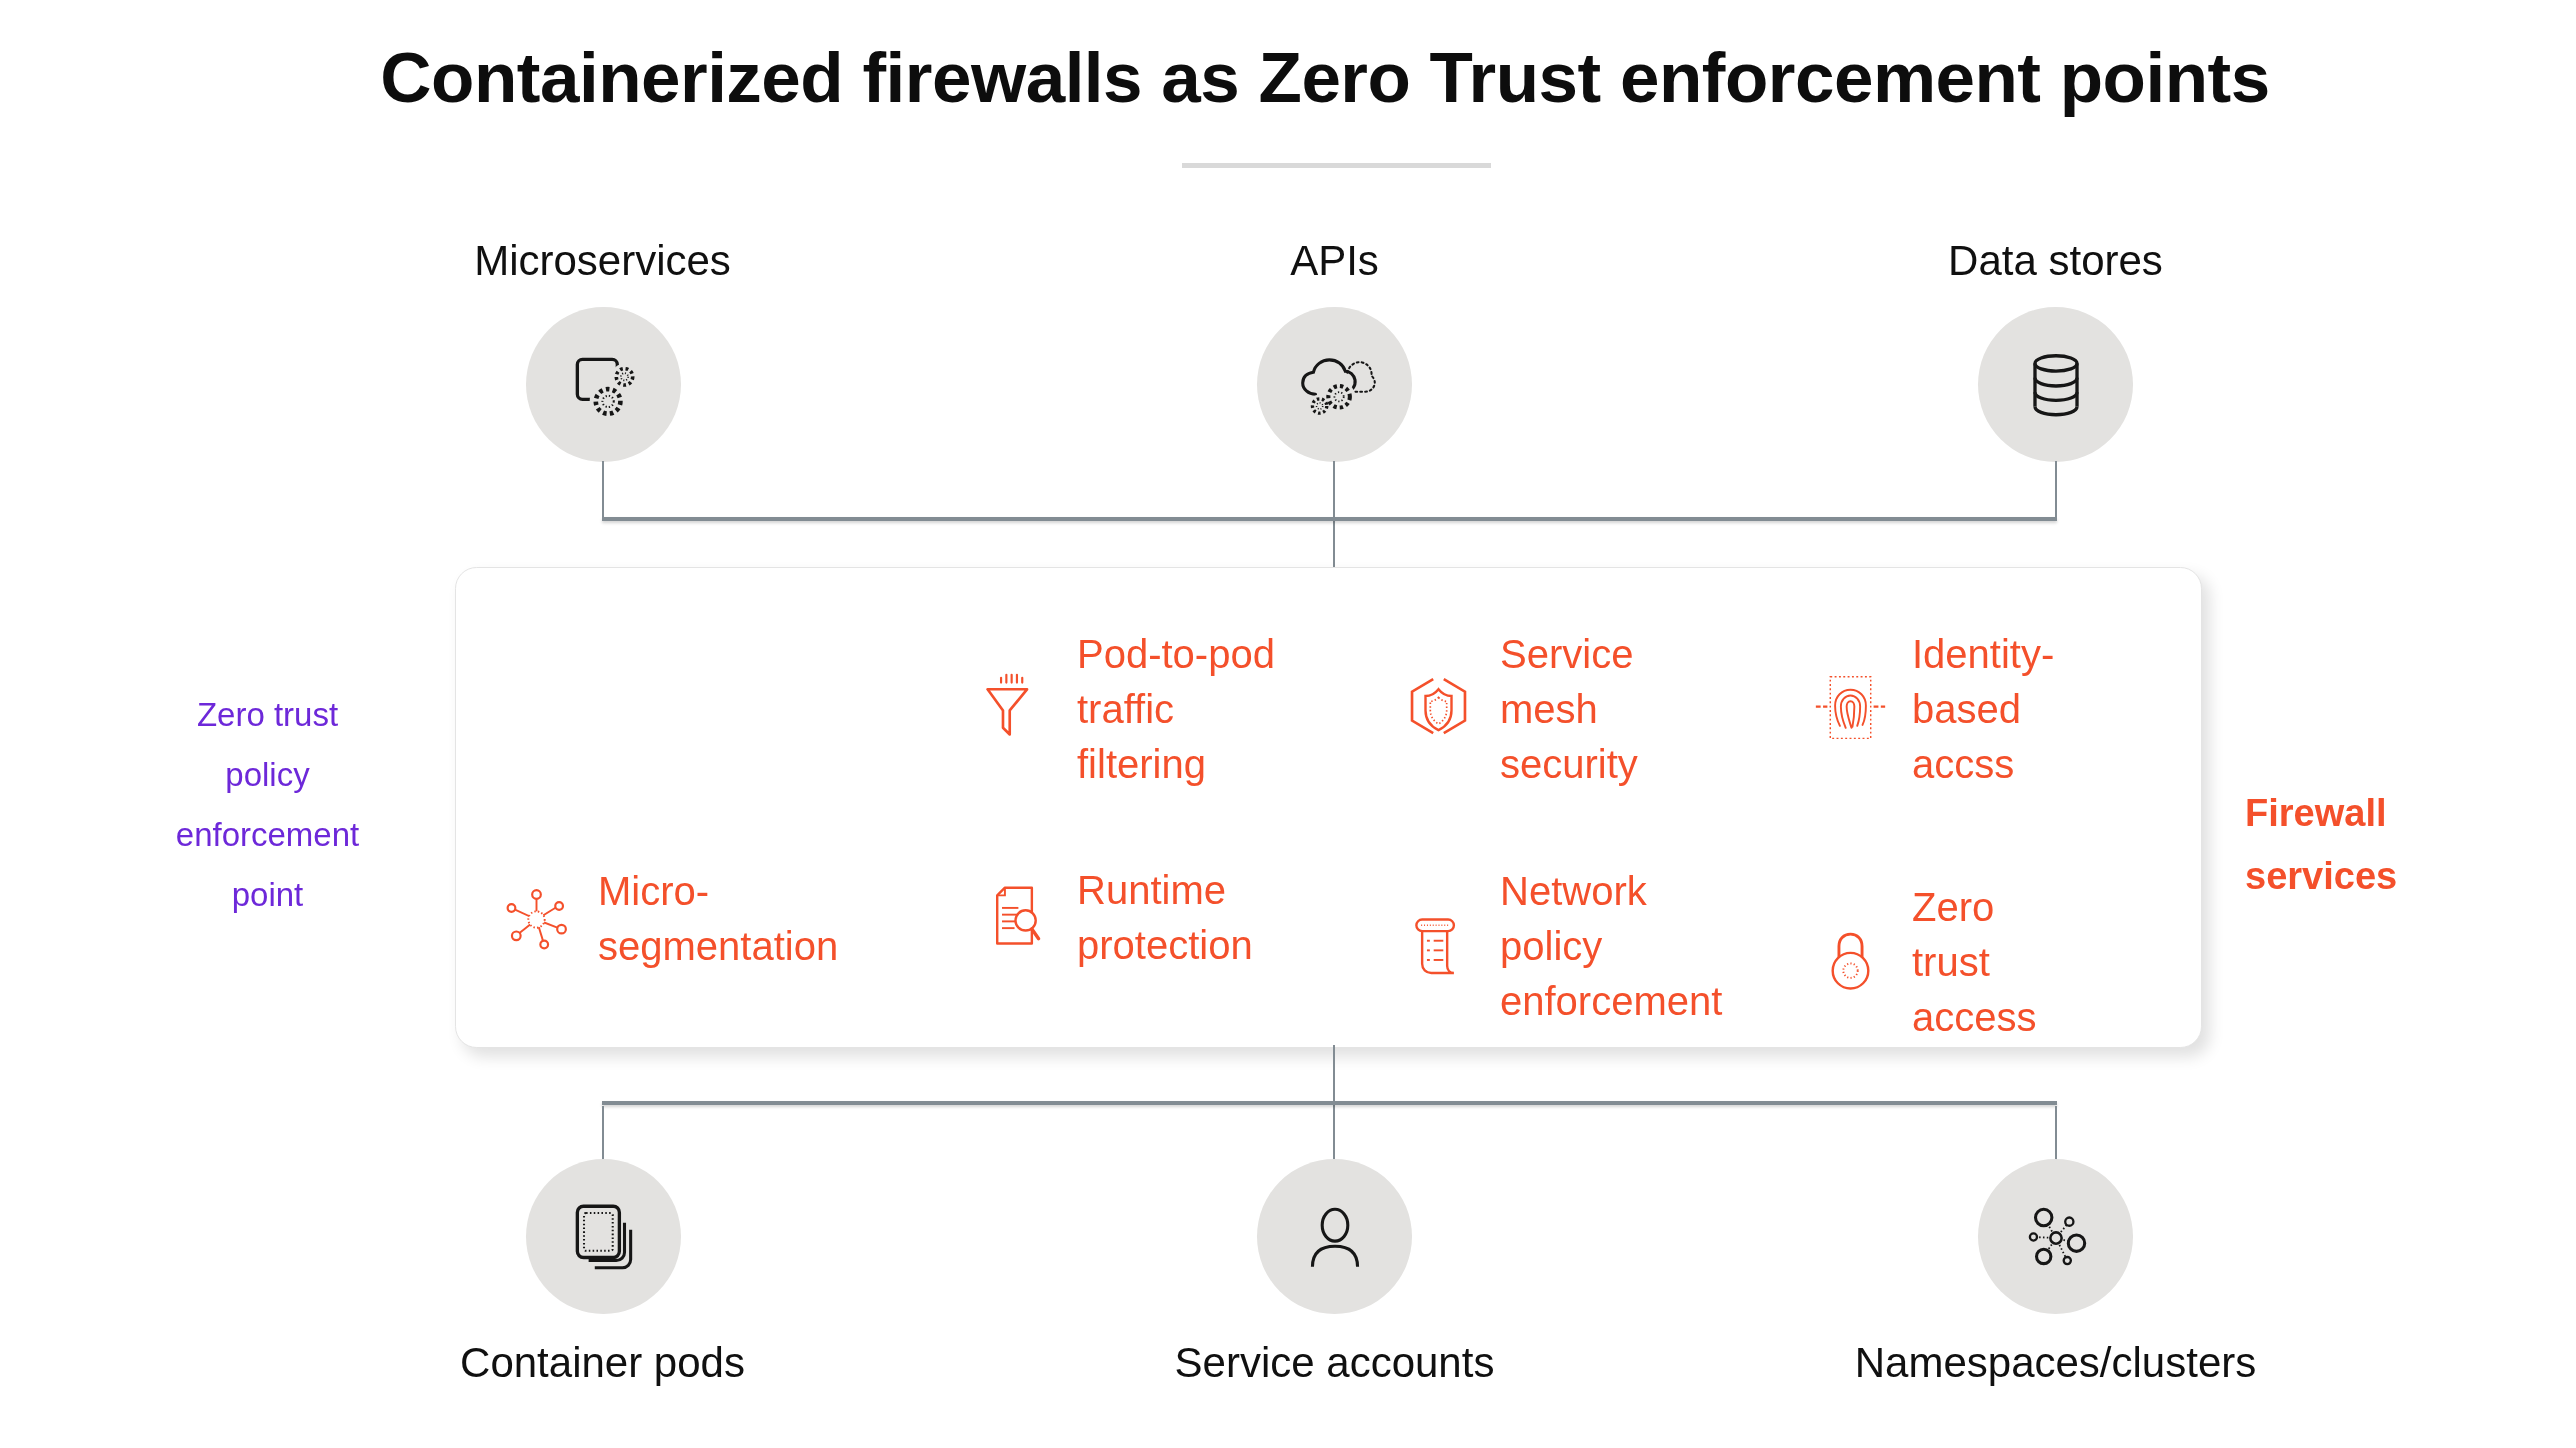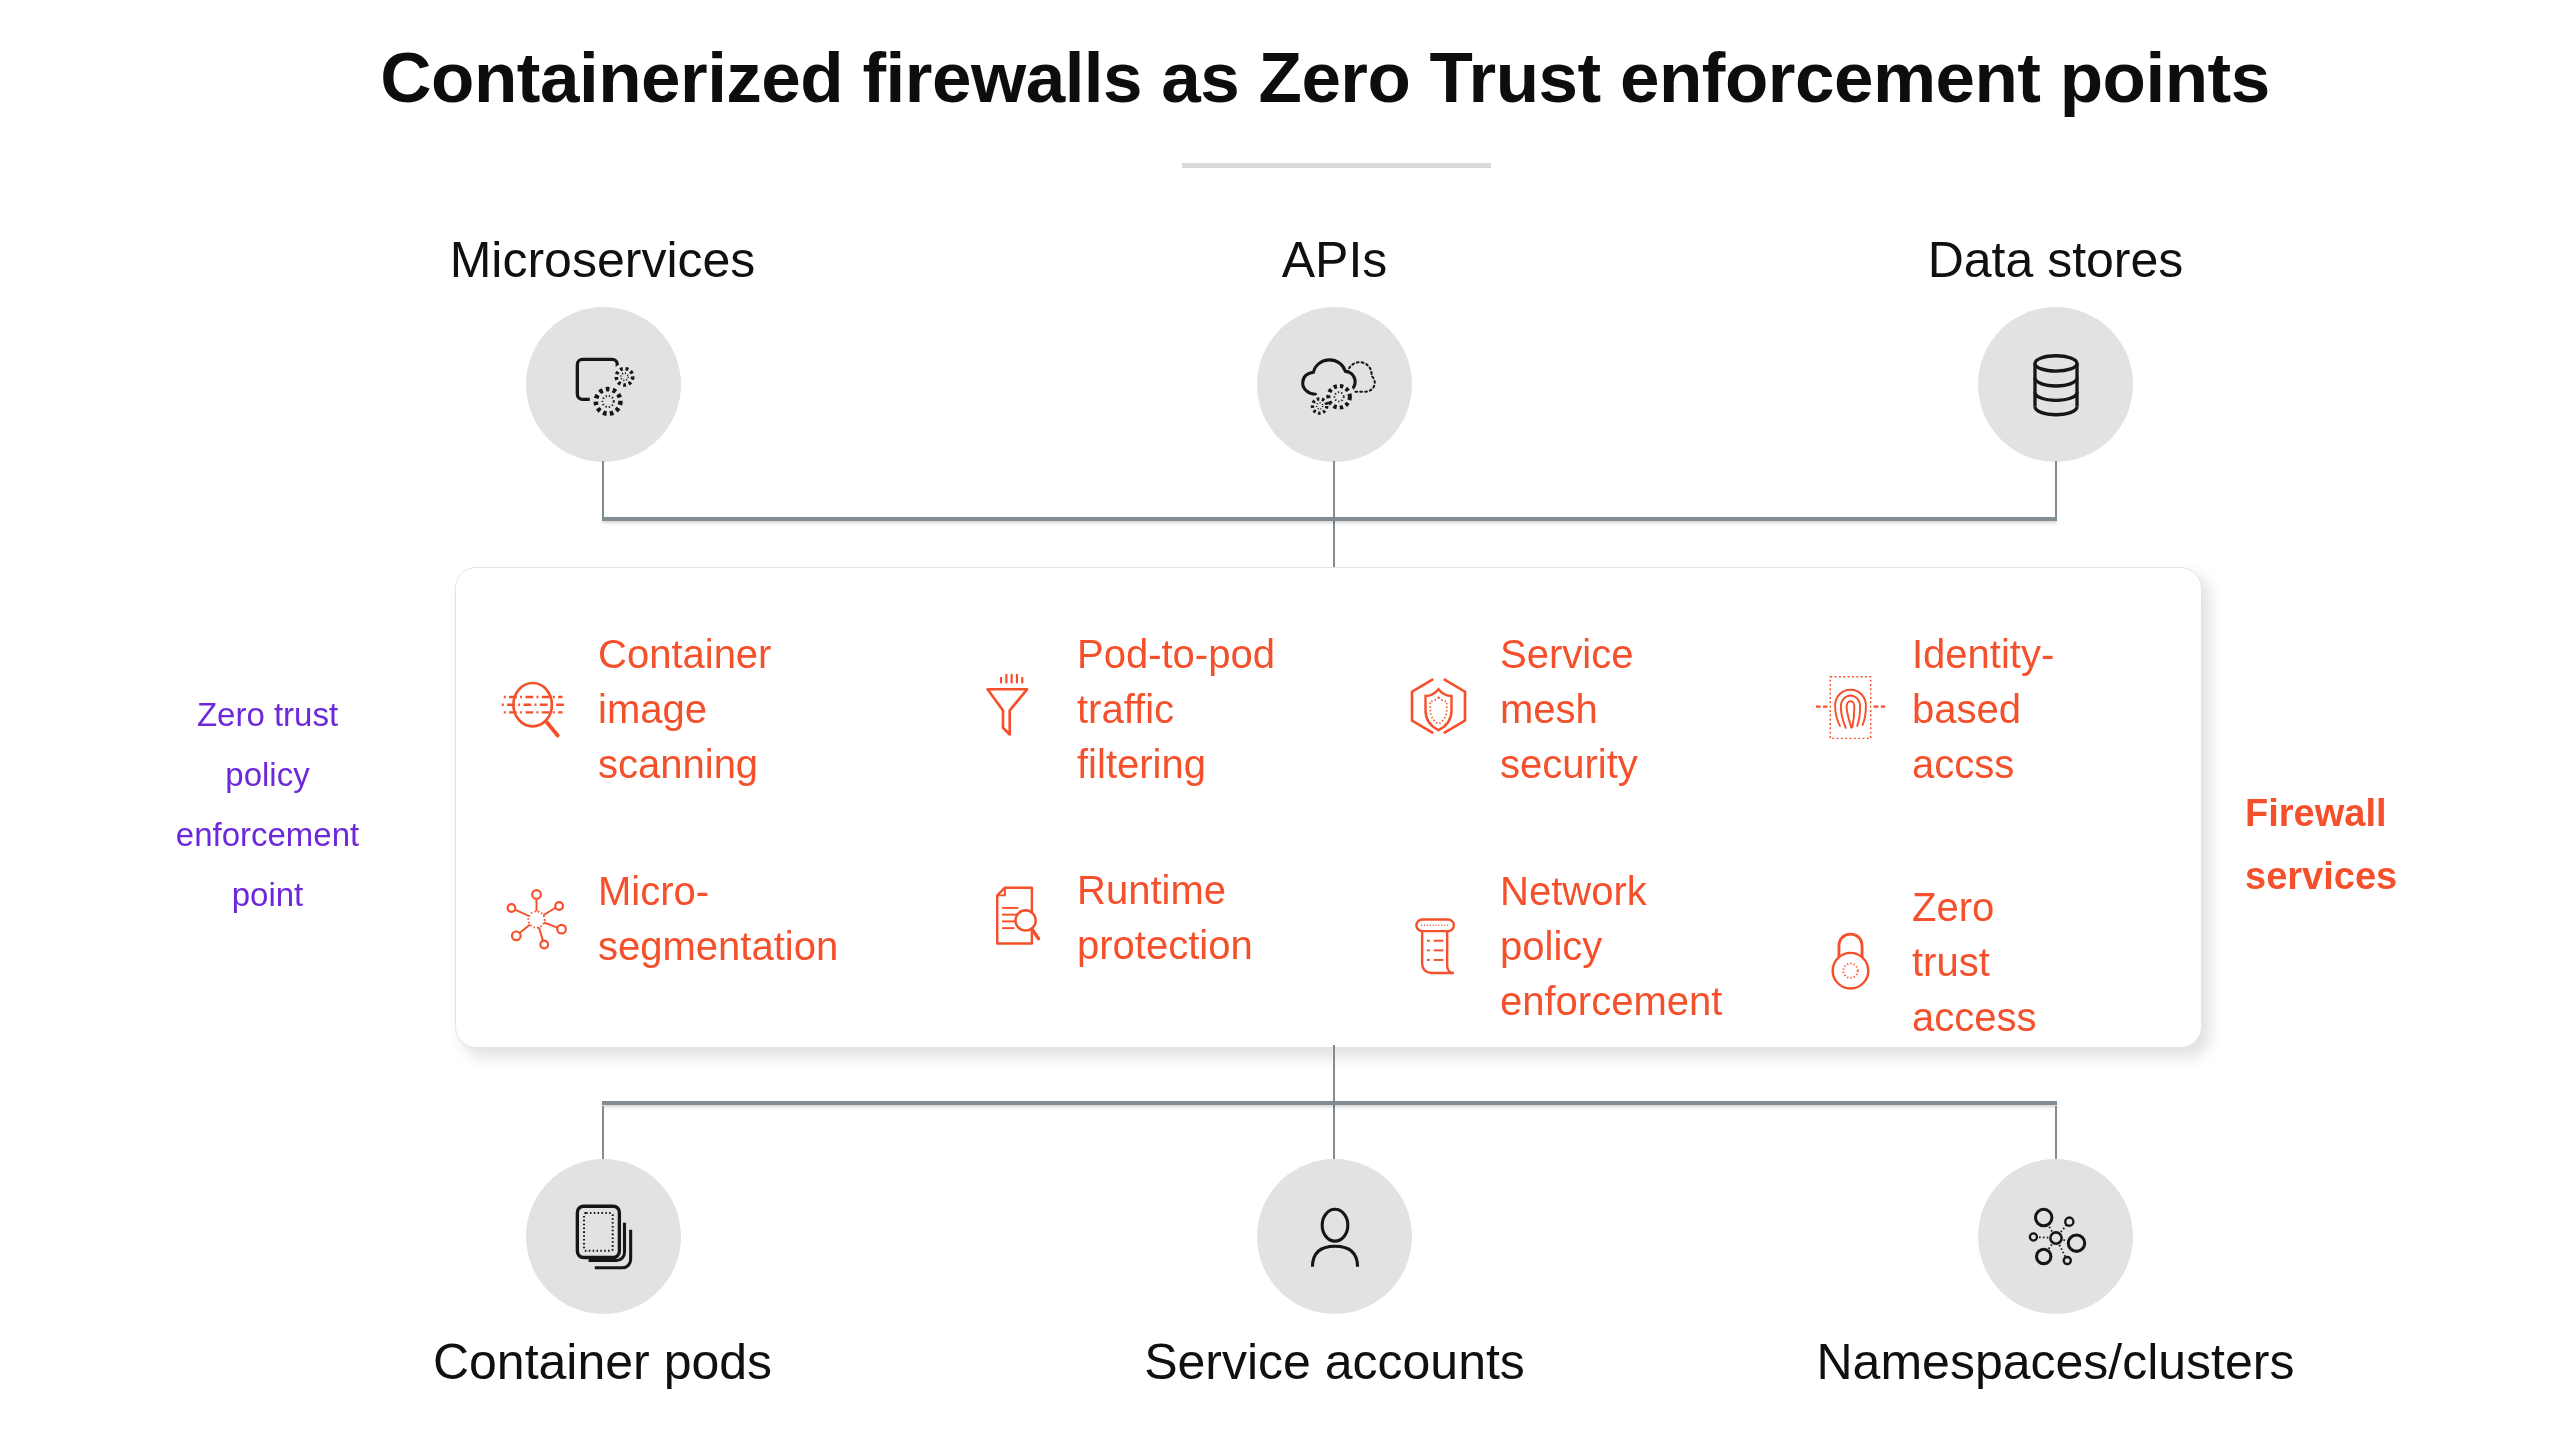--- a/index.html
+++ b/index.html
@@ -6,21 +6,21 @@
   .canvas{
     position:relative;width:2576px;height:1449px;background:#ffffff;
     font-family:"Liberation Sans",sans-serif;overflow:hidden;color:#111;border-radius:23px;
   }
   .title{
     position:absolute;left:37px;top:37px;width:2576px;text-align:center;
     font-size:71px;font-weight:700;letter-spacing:-0.5px;color:#0d0d0d;line-height:82px;
   }
   .title-divider{position:absolute;left:1182px;top:163px;width:309px;height:4.6px;background:#d9d9d9;}
 
-  .node-label{position:absolute;width:567px;text-align:center;font-size:50px;color:#101010;line-height:49px;}
+  .node-label{position:absolute;width:567px;text-align:center;font-size:42px;color:#101010;line-height:49px;}
   .node-circle{
     position:absolute;width:155px;height:155px;border-radius:50%;background:#E3E2E0;
     display:flex;align-items:center;justify-content:center;
   }
   .node-icon{width:82px;height:82px;display:block;}
 
   .vline{position:absolute;width:2.1px;background:#828C93;}
   .hline{position:absolute;height:4.1px;background:#828C93;box-shadow:0 2.1px 3.1px rgba(0,0,0,0.18);}
 
   .fw-box{
@@ -87,34 +87,20 @@
     </svg>
   </div>
 
   <div class="vline" style="left:602px;top:461px;height:58px;"></div>
   <div class="vline" style="left:1333px;top:461px;height:106px;"></div>
   <div class="vline" style="left:2055px;top:461px;height:58px;"></div>
   <div class="hline" style="left:602px;top:517px;width:1455px;"></div>
 
   <div class="fw-box">
 
-    <div class="svc" style="left:42px;top:59px;">
-      <svg class="svc-icon" viewBox="0 0 160 160">
-        <g stroke="#F4502B" fill="none">
-          <line x1="12" y1="54" x2="134" y2="54" stroke-width="5" stroke-dasharray="4 7 16 7"></line>
-          <line x1="8" y1="70" x2="138" y2="70" stroke-width="5" stroke-dasharray="4 7 16 7"></line>
-          <line x1="12" y1="86" x2="134" y2="86" stroke-width="5" stroke-dasharray="4 7 16 7"></line>
-          <ellipse cx="72" cy="70" rx="40" ry="45" stroke-width="5.5"></ellipse>
-          <path d="M101,106 L124,134" stroke-width="8" stroke-linecap="round"></path>
-        </g>
-      </svg>
-      <div class="svc-text">Container
-image
-scanning</div>
-    </div>
 
     <div class="svc" style="left:521px;top:59px;">
       <svg class="svc-icon" viewBox="0 0 160 160">
         <g stroke="#F4502B" fill="none" stroke-linecap="round">
           <line x1="50" y1="14" x2="50" y2="24" stroke-width="4.5"></line>
           <line x1="61" y1="8" x2="61" y2="24" stroke-width="4.5"></line>
           <line x1="72" y1="8" x2="72" y2="24" stroke-width="4.5"></line>
           <line x1="83" y1="8" x2="83" y2="24" stroke-width="4.5"></line>
           <line x1="94" y1="14" x2="94" y2="24" stroke-width="4.5"></line>
           <path d="M22,38 L104,38 L68,82 L68,132 L54,118 L54,82 Z" stroke-width="5.5" stroke-linejoin="round"></path>

